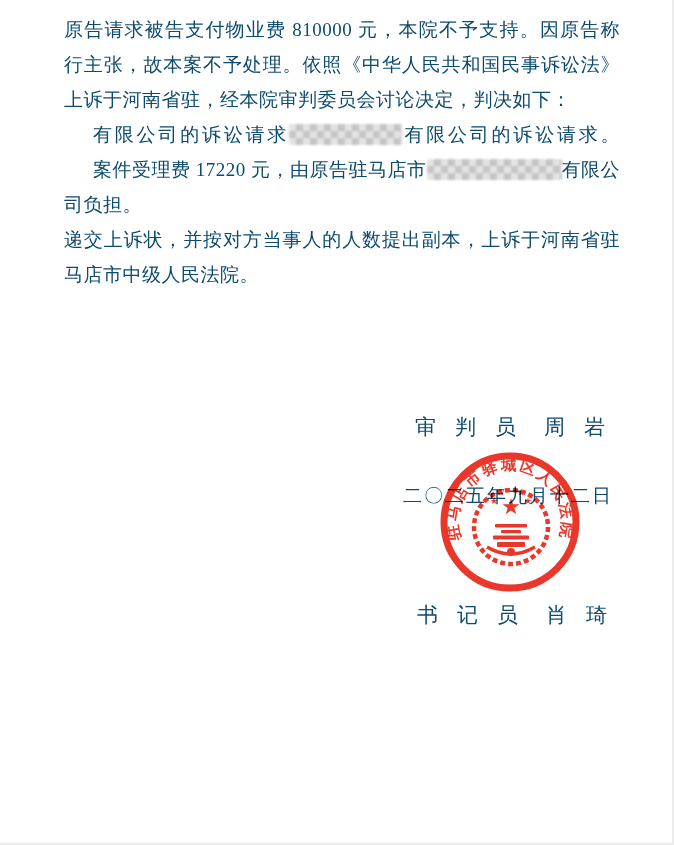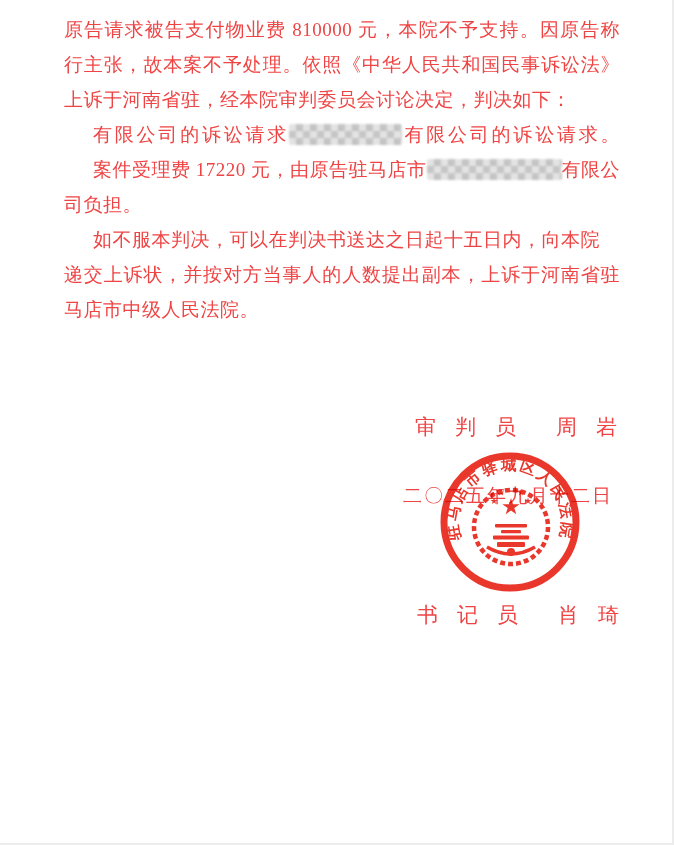--- a/index.html
+++ b/index.html
@@ -1,21 +1,21 @@
 <!DOCTYPE html>
 <html><head>
 <meta charset="utf-8">
 <style>
   html,body{margin:0;padding:0;background:#888;}
   .page{
     position:relative;
     width:674px;height:845px;
     background:#ffffff;
     font-family:"Liberation Serif","DejaVu Serif",serif;
-    color:#ef4444;
+    color:#0c4a6e;
     overflow:hidden;
     box-shadow:inset -2px -2px 0 #ececec;
   }
   
   .body-text{
     position:absolute;
     left:64px;top:12px;width:556px;
   }
   .line{
     height:35px;line-height:35px;
@@ -40,21 +40,21 @@
   }
   .redact-a{width:113px;}
   .redact-b{width:135px;}
   
   .sig{
     position:absolute;
     font-size:21px;
     white-space:nowrap;
   }
   .sig .lbl{letter-spacing:19px;}
-  .sig .nm{letter-spacing:19px;margin-left:21px;}
+  .sig .nm{letter-spacing:19px;margin-left:9px;}
   .sig-judge{top:413px;left:415px;}
   .sig-clerk{top:601px;left:417px;}
   .date-line{
     position:absolute;
     top:483px;left:403px;
     font-size:19px;letter-spacing:2px;
     white-space:nowrap;
   }
   
   .seal{
@@ -84,21 +84,20 @@
     <div class="line just">原告请求被告支付物业费 810000 元，本院不予支持。因原告称</div>
     <div class="line just">行主张，故本案不予处理。依照《中华人民共和国民事诉讼法》</div>
     <div class="line">上诉于河南省驻，经本院审判委员会讨论决定，判决如下：</div>
     <div class="line ind just">
       <span>有限公司的诉讼请求</span><span class="redact redact-a"></span><span>有限公司的诉讼请求。</span>
     </div>
     <div class="line ind just">
       <span>案件受理费 17220 元，由原告驻马店市</span><span class="redact redact-b"></span><span>有限公</span>
     </div>
     <div class="line">司负担。</div>
-    <div class="line ind">如不服本判决，可以在判决书送达之日起十五日内，向本院</div>
     <div class="line just">递交上诉状，并按对方当事人的人数提出副本，上诉于河南省驻</div>
     <div class="line">马店市中级人民法院。</div>
   </div>
 
   <div class="sig sig-judge">
     <span class="lbl">审判员</span><span class="nm">周岩</span>
   </div>
 
   <div class="date-line">二〇二五年九月十二日</div>
 

